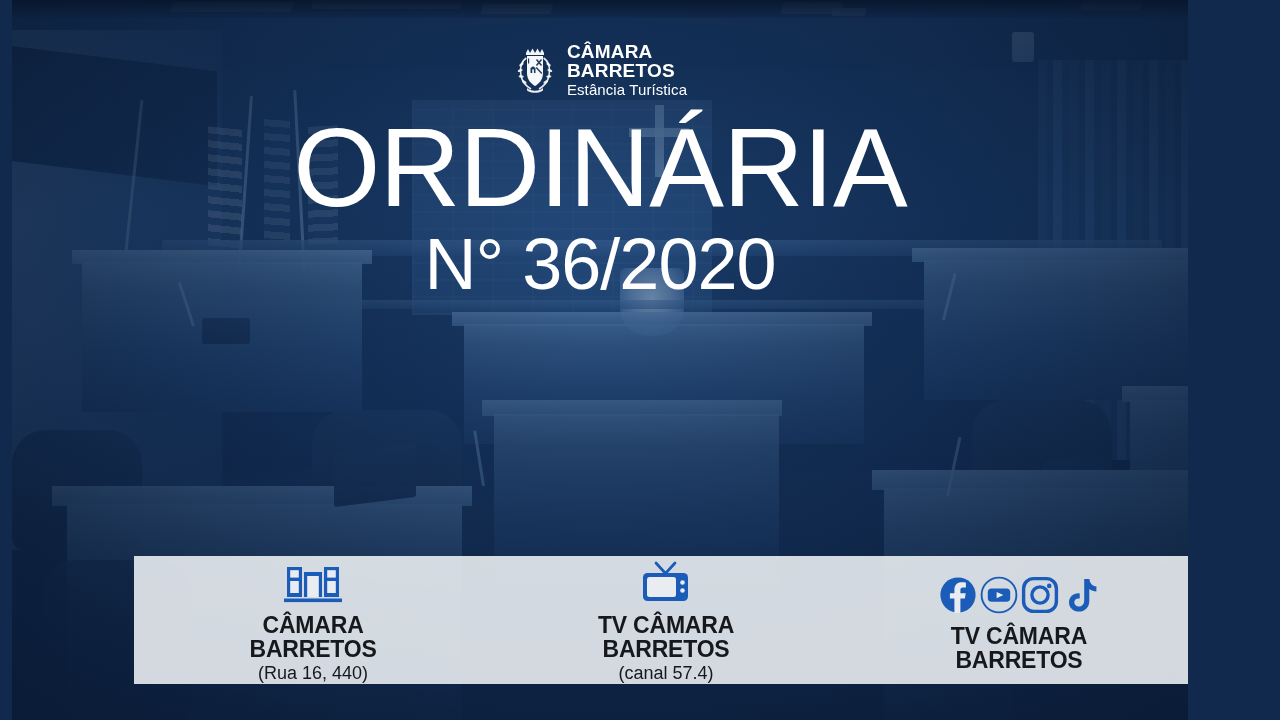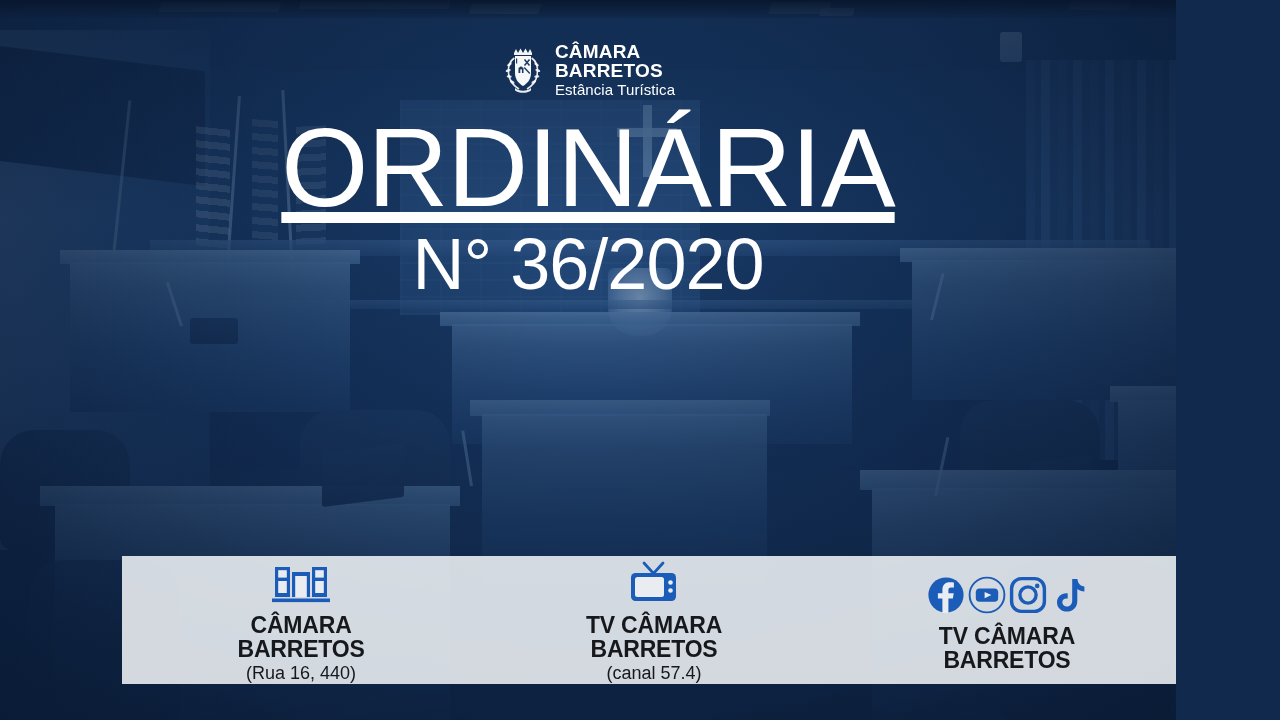--- a/index.html
+++ b/index.html
@@ -11,20 +11,21 @@
     background: #11294d;
     font-family: "Liberation Sans", sans-serif;
   }
 
   #stage {
     position: relative;
     width: 1176px;
     height: 720px;
     overflow: hidden;
     background: #122d57;
+    margin-left: 12px;
   }
 
   
   .bg-photo {
     position: absolute;
     inset: 0;
     overflow: hidden;
     background: #0f2547;
   }
   .bg-layer { position: absolute; }
@@ -174,21 +175,20 @@
     font-weight: 700;
     letter-spacing: -1px;
     line-height: .93;
   }
   .h-ordinaria {
     font-size: 112px;
     font-weight: 400;
     letter-spacing: -1px;
     line-height: 1.0;
     margin-top: -6px;
-    text-decoration: underline;
   }
   .h-numero {
     font-size: 72px;
     font-weight: 400;
     letter-spacing: -1px;
     line-height: 1.0;
     margin-top: 4px;
   }
 
   

